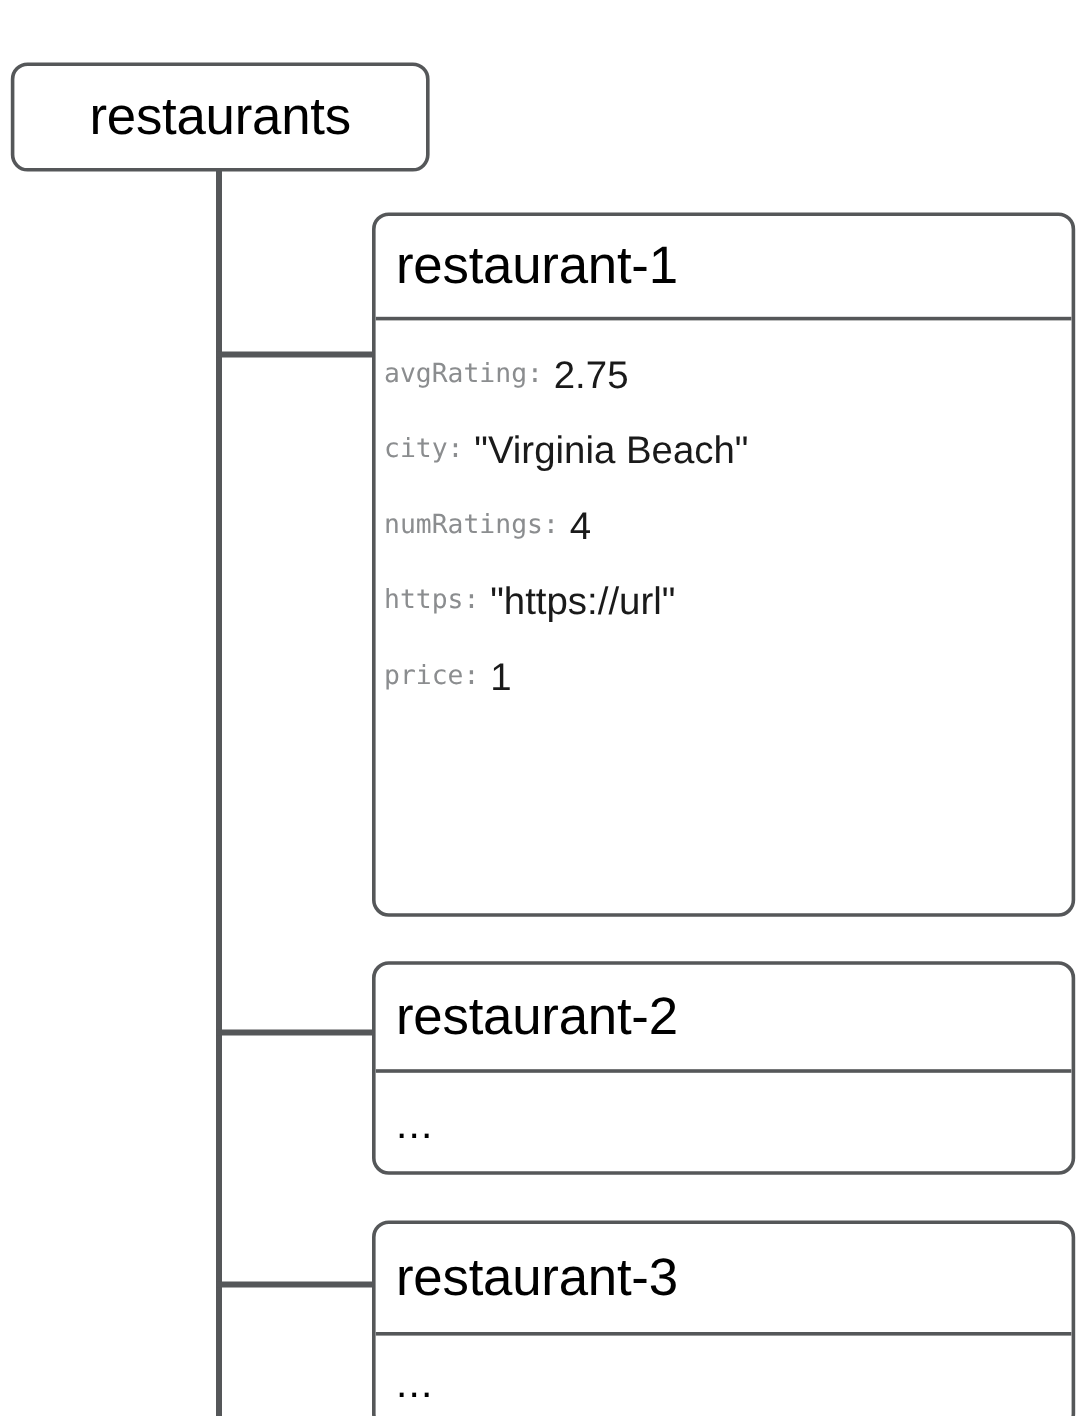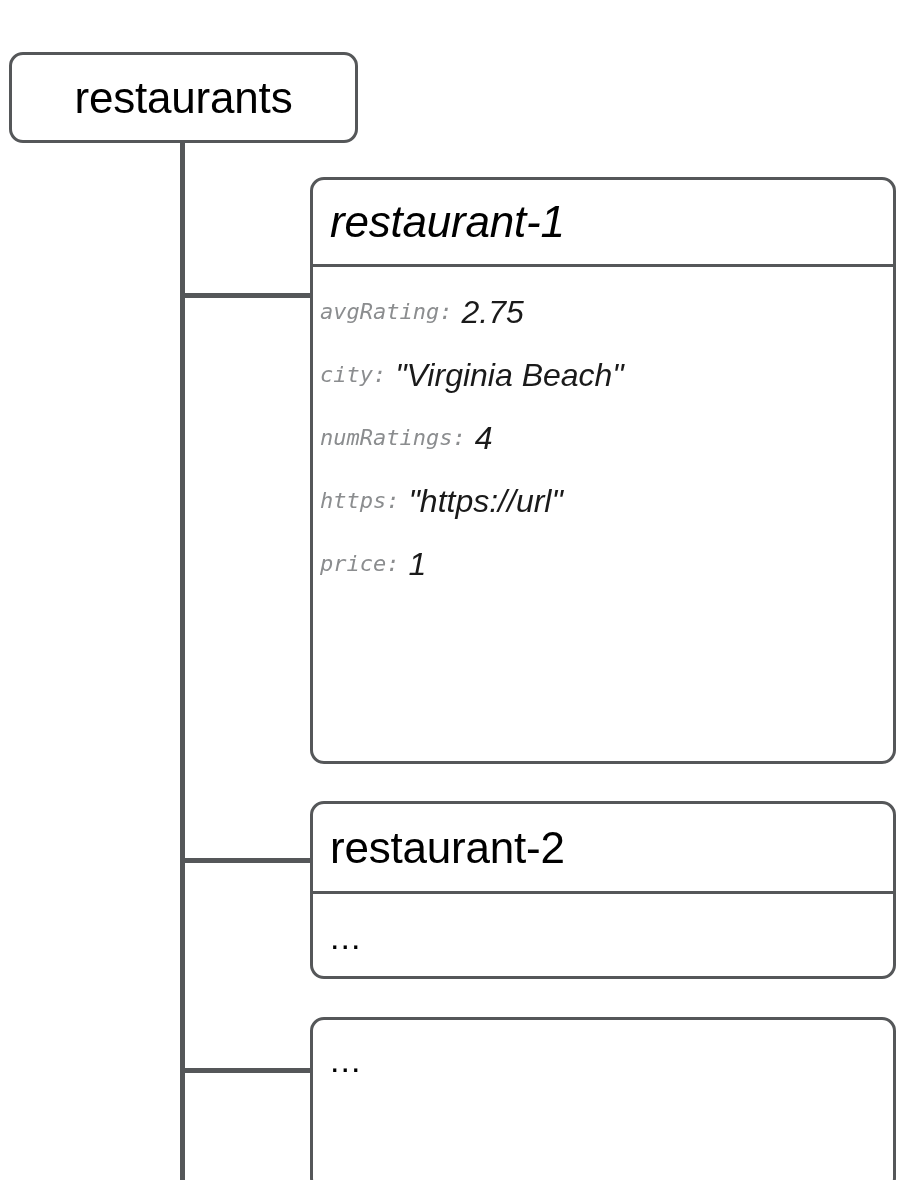--- a/index.html
+++ b/index.html
@@ -64,21 +64,20 @@
 
   .node-doc {
     left: 310px;
     overflow: hidden;
   }
 
   #node-restaurant-1 {
     top: 134px;
     width: 586px;
     height: 587px;
-    font-style: italic;
   }
   #node-restaurant-2 {
     top: 758px;
     width: 586px;
     height: 178px;
   }
   #node-restaurant-3 {
     top: 974px;
     width: 586px;
     height: 175px;
@@ -202,18 +201,21 @@
   <div class="node node-doc" id="node-restaurant-2">
     <div class="node-header">
       <span class="node-title">restaurant-2</span>
     </div>
     <div class="node-body-stub">
       <span class="stub-text">...</span>
     </div>
   </div>
 
   <div class="node node-doc" id="node-restaurant-3">
+    <div class="node-header">
+      <span class="node-title">restaurant-3</span>
+    </div>
     <div class="node-body-stub">
       <span class="stub-text">...</span>
     </div>
   </div>
 
 </div>
 
 </body></html>

